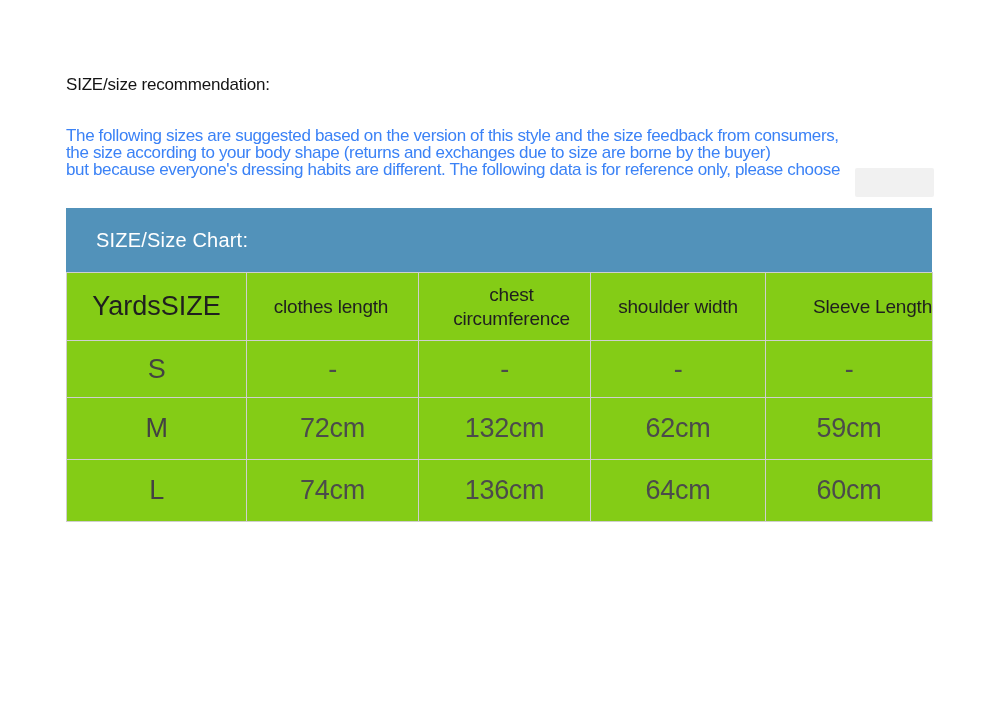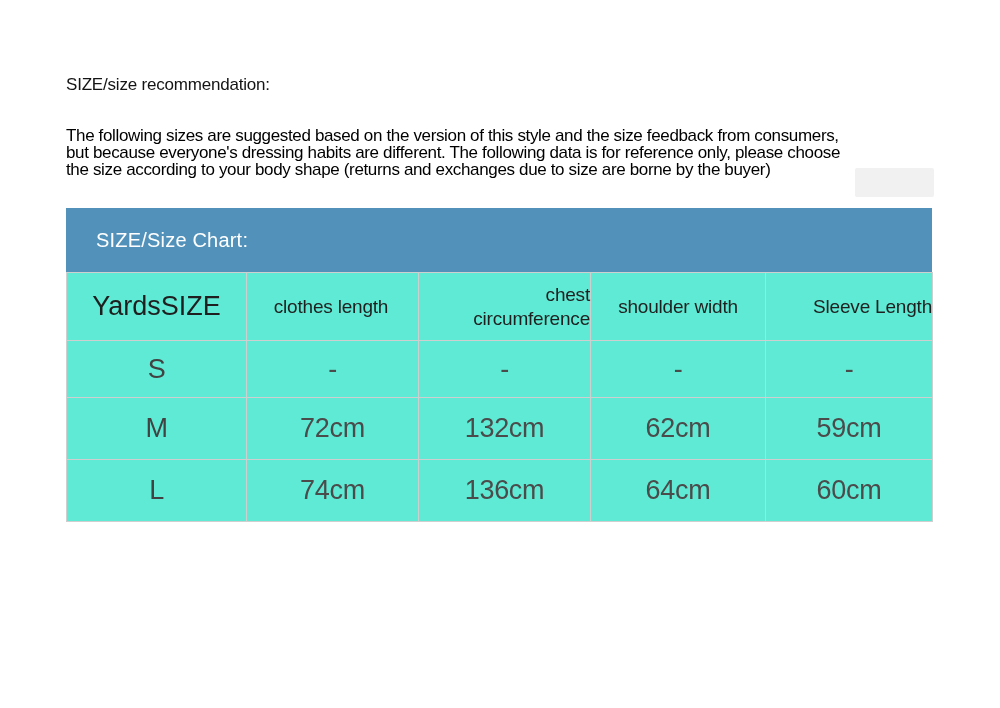--- a/index.html
+++ b/index.html
@@ -6,61 +6,61 @@
   body{
     width:1000px;height:708px;position:relative;background:#ffffff;
     font-family:"Liberation Sans",sans-serif;color:#141414;overflow:hidden;
   }
   .page-title{
     position:absolute;left:66px;top:75px;
     font-size:17px;letter-spacing:-0.2px;color:#141414;
   }
   .description{
     position:absolute;left:66px;top:127px;width:880px;
-    font-size:17px;line-height:17px;letter-spacing:-0.35px;color:#000000;
+    font-size:17px;line-height:17px;letter-spacing:-0.35px;color:#3b82f6;
   }
   .watermark{
     position:absolute;left:855px;top:168px;width:79px;height:29px;
     background:#f1f1f1;border-radius:2px;
   }
   .title-bar{
     position:absolute;left:66px;top:208px;width:866px;height:64px;
     background:var(--accent,#5292ba);
     display:flex;align-items:center;box-sizing:border-box;padding-left:30px;
   }
   .title-bar span{color:#ffffff;font-size:20px;letter-spacing:0.2px;}
   table.size-table{
     position:absolute;left:66px;top:272px;width:866px;
-    border-collapse:collapse;table-layout:fixed;background:#5eead4;
+    border-collapse:collapse;table-layout:fixed;background:#84cc16;
   }
   .size-table th,.size-table td{
     border:1px solid #cfcfcf;vertical-align:middle;padding:0;font-weight:400;
   }
   .size-table thead tr{height:68px;}
   .size-table tbody tr{height:62px;}
   .size-table tbody tr.row-s{height:57px;}
   .size-table th{font-size:19px;color:#1f1f1f;text-align:center;letter-spacing:-0.2px;}
   .size-table th.col-yards{font-size:27px;letter-spacing:0;}
   .size-table th.col-clothes{text-align:center;padding-right:3px;}
-  .size-table th.col-chest{text-align:right;padding-left:14px;line-height:24px;}
+  .size-table th.col-chest{text-align:center;padding-left:14px;line-height:24px;}
   .size-table th.col-sleeve{text-align:right;padding-left:3px;}
   .size-table td{font-size:27px;color:#4b4b4b;text-align:center;letter-spacing:-0.3px;}
   .size-table td.col-yards{color:#424242;}
 </style>
 </head>
 <body>
 
 <div class="page-title">SIZE/size recommendation:</div>
 
 <div class="watermark"></div>
 
 <div class="description">
   <div>The following sizes are suggested based on the version of this style and the size feedback from consumers,</div>
+  <div>the size according to your body shape (returns and exchanges due to size are borne by the buyer)</div>
   <div>but because everyone's dressing habits are different. The following data is for reference only, please choose</div>
-  <div>the size according to your body shape (returns and exchanges due to size are borne by the buyer)</div>
 </div>
 
 <div class="title-bar">
   <span>SIZE/Size Chart:</span>
 </div>
 
 <table class="size-table">
   <colgroup>
     <col style="width:180px">
       <col style="width:172px">

